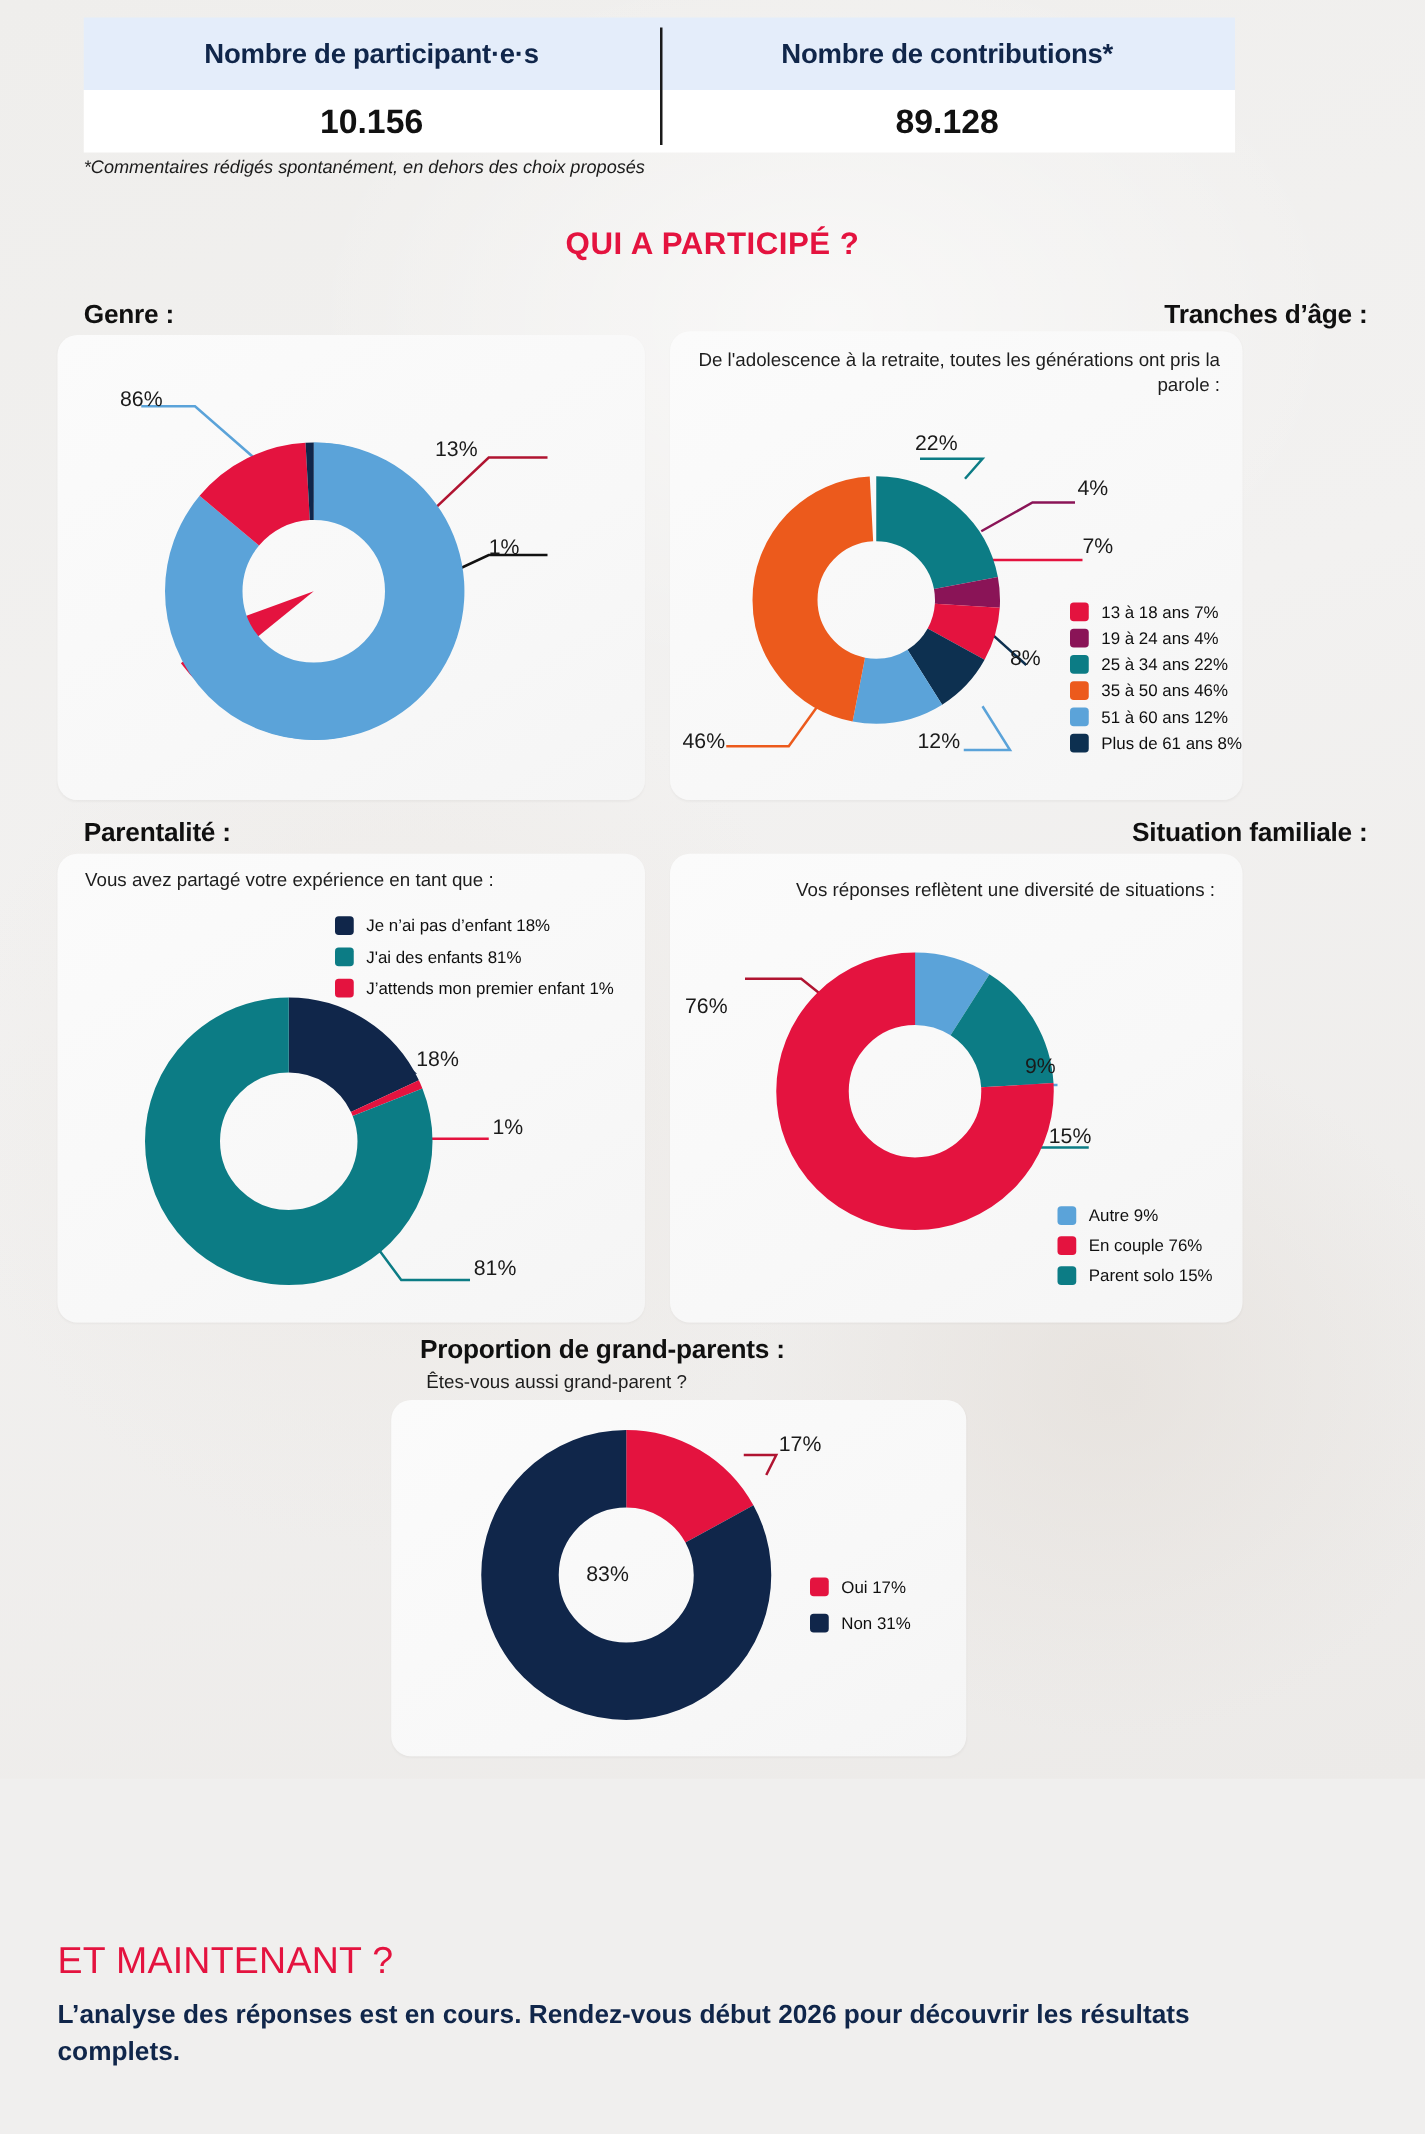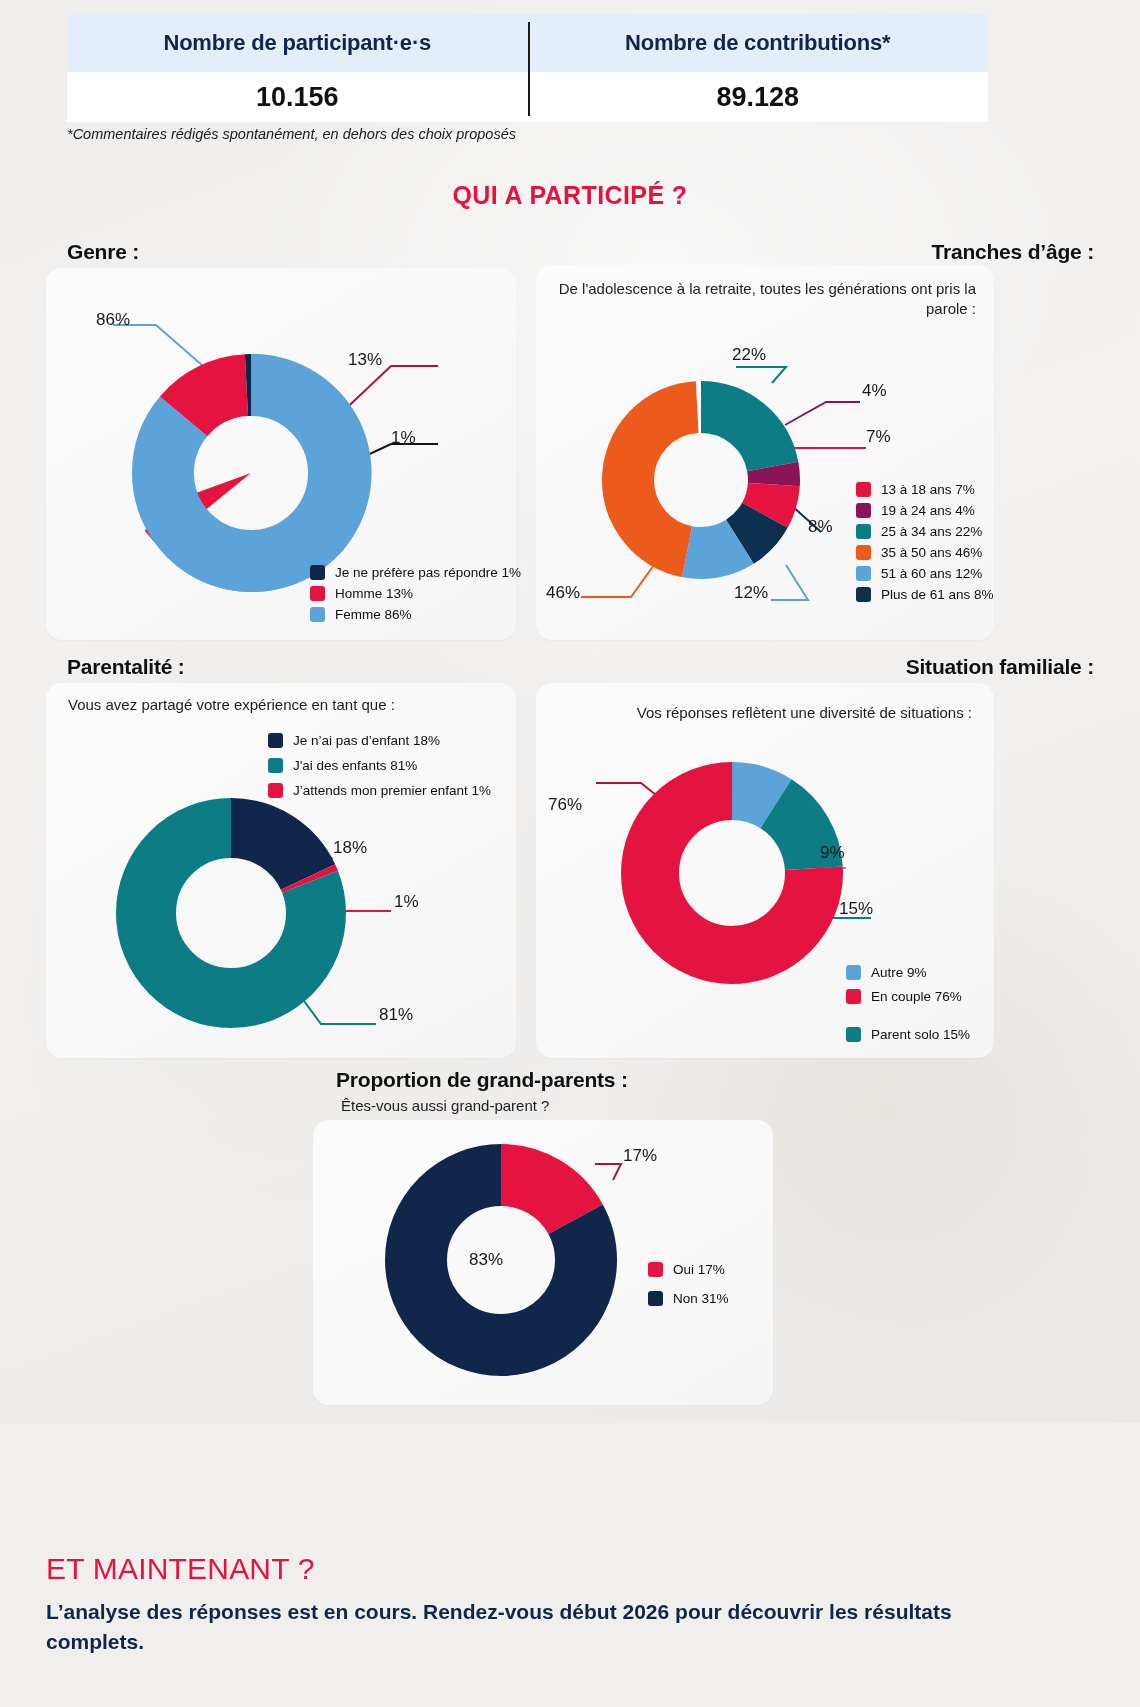--- a/index.html
+++ b/index.html
@@ -139,34 +139,20 @@
         <circle cx="205" cy="205" r="88" fill="none" stroke="#5ba3d9" stroke-width="62" stroke-dasharray="475.5 77.4" stroke-dashoffset="0"></circle>
         <circle cx="205" cy="205" r="88" fill="none" stroke="#e4133f" stroke-width="62" stroke-dasharray="71.9 481.0" stroke-dashoffset="-475.5"></circle>
         <circle cx="205" cy="205" r="88" fill="none" stroke="#10264a" stroke-width="62" stroke-dasharray="5.5 547.4" stroke-dashoffset="-547.4"></circle>
       </g>
     </svg>
 
     <div class="pct" style="left:50px; top:42px;">86%</div>
     <div class="pct" style="left:302px; top:82px;">13%</div>
     <div class="pct" style="left:345px; top:160px;">1%</div>
 
-    <div class="legend" style="left:264px; top:297px;">
-      <div class="legend-item">
-        <span class="swatch" style="background:#10264a;"></span>
-        <span class="legend-txt">Je ne préfère pas répondre 1%</span>
-      </div>
-      <div class="legend-item">
-        <span class="swatch" style="background:#e4133f;"></span>
-        <span class="legend-txt">Homme 13%</span>
-      </div>
-      <div class="legend-item">
-        <span class="swatch" style="background:#5ba3d9;"></span>
-        <span class="legend-txt">Femme 86%</span>
-      </div>
-    </div>
   </div>
 
   <div class="blk-title" style="right:46px; top:240px;">Tranches d’âge :</div>
   <div class="card" style="left:536px; top:265px; width:458px; height:375px;">
     <div class="blk-sub" style="left:22px; top:14px; width:418px; text-align:right;"></div>
     <div class="blk-sub" style="left:22px; top:14px; width:418px; text-align:right;">De l'adolescence à la retraite, toutes les générations ont pris la parole :</div>
 
     <svg width="458" height="375" viewBox="0 0 458 375" style="position:absolute;left:0;top:0;">
       <polyline points="200,102 250,102 236,118" fill="none" stroke="#0c7c85" stroke-width="2"></polyline>
       <polyline points="324,137 290,137 249,160" fill="none" stroke="#8a1457" stroke-width="2"></polyline>
@@ -283,21 +269,21 @@
 
     <div class="pct" style="left:12px; top:76px;margin-top:36px;">76%</div>
     <div class="pct" style="left:284px; top:160px;">9%</div>
     <div class="pct" style="left:303px; top:216px;">15%</div>
 
     <div class="legend" style="left:310px; top:282px;">
       <div class="legend-item" style="margin-bottom:9px;">
         <span class="swatch" style="background:#5ba3d9;"></span>
         <span class="legend-txt">Autre 9%</span>
       </div>
-      <div class="legend-item" style="margin-bottom:23px;">
+      <div class="legend-item" style="margin-bottom:9px;">
         <span class="swatch" style="background:#e4133f;"></span>
         <span class="legend-txt">En couple 76%</span>
       </div>
       <div class="legend-item">
         <span class="swatch" style="background:#0c7c85;"></span>
         <span class="legend-txt">Parent solo 15%</span>
       </div>
     </div>
   </div>
 

